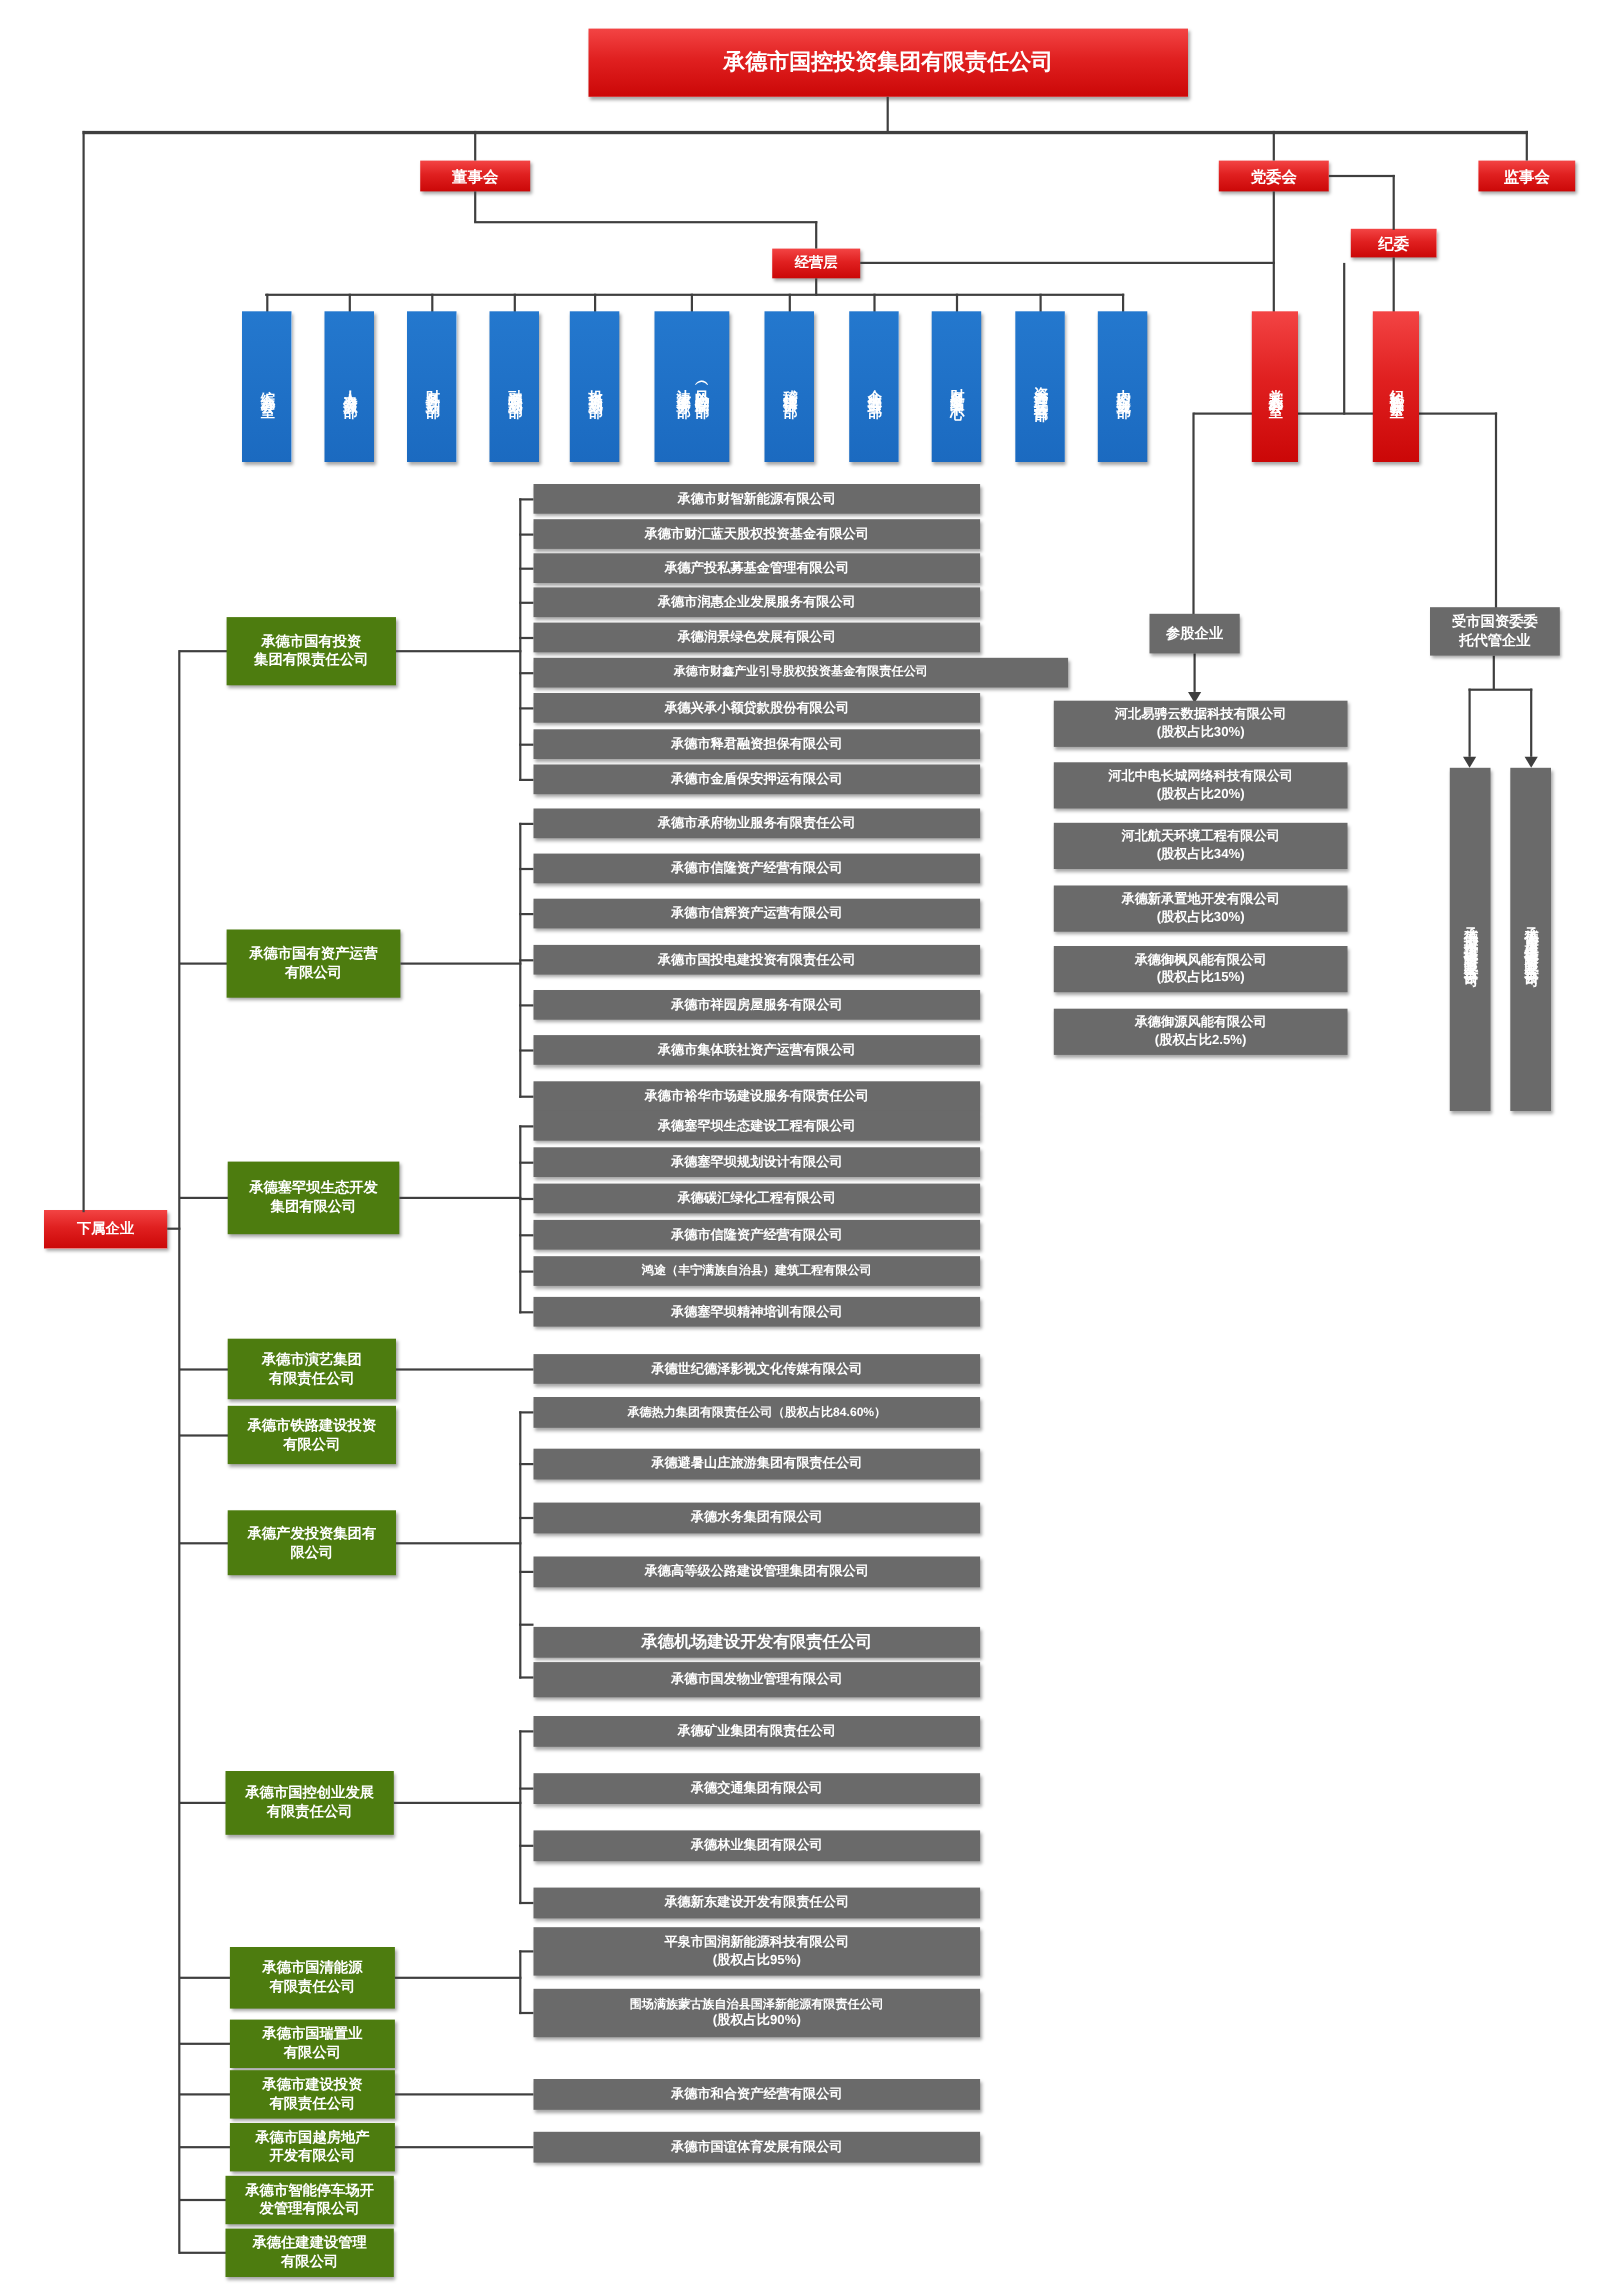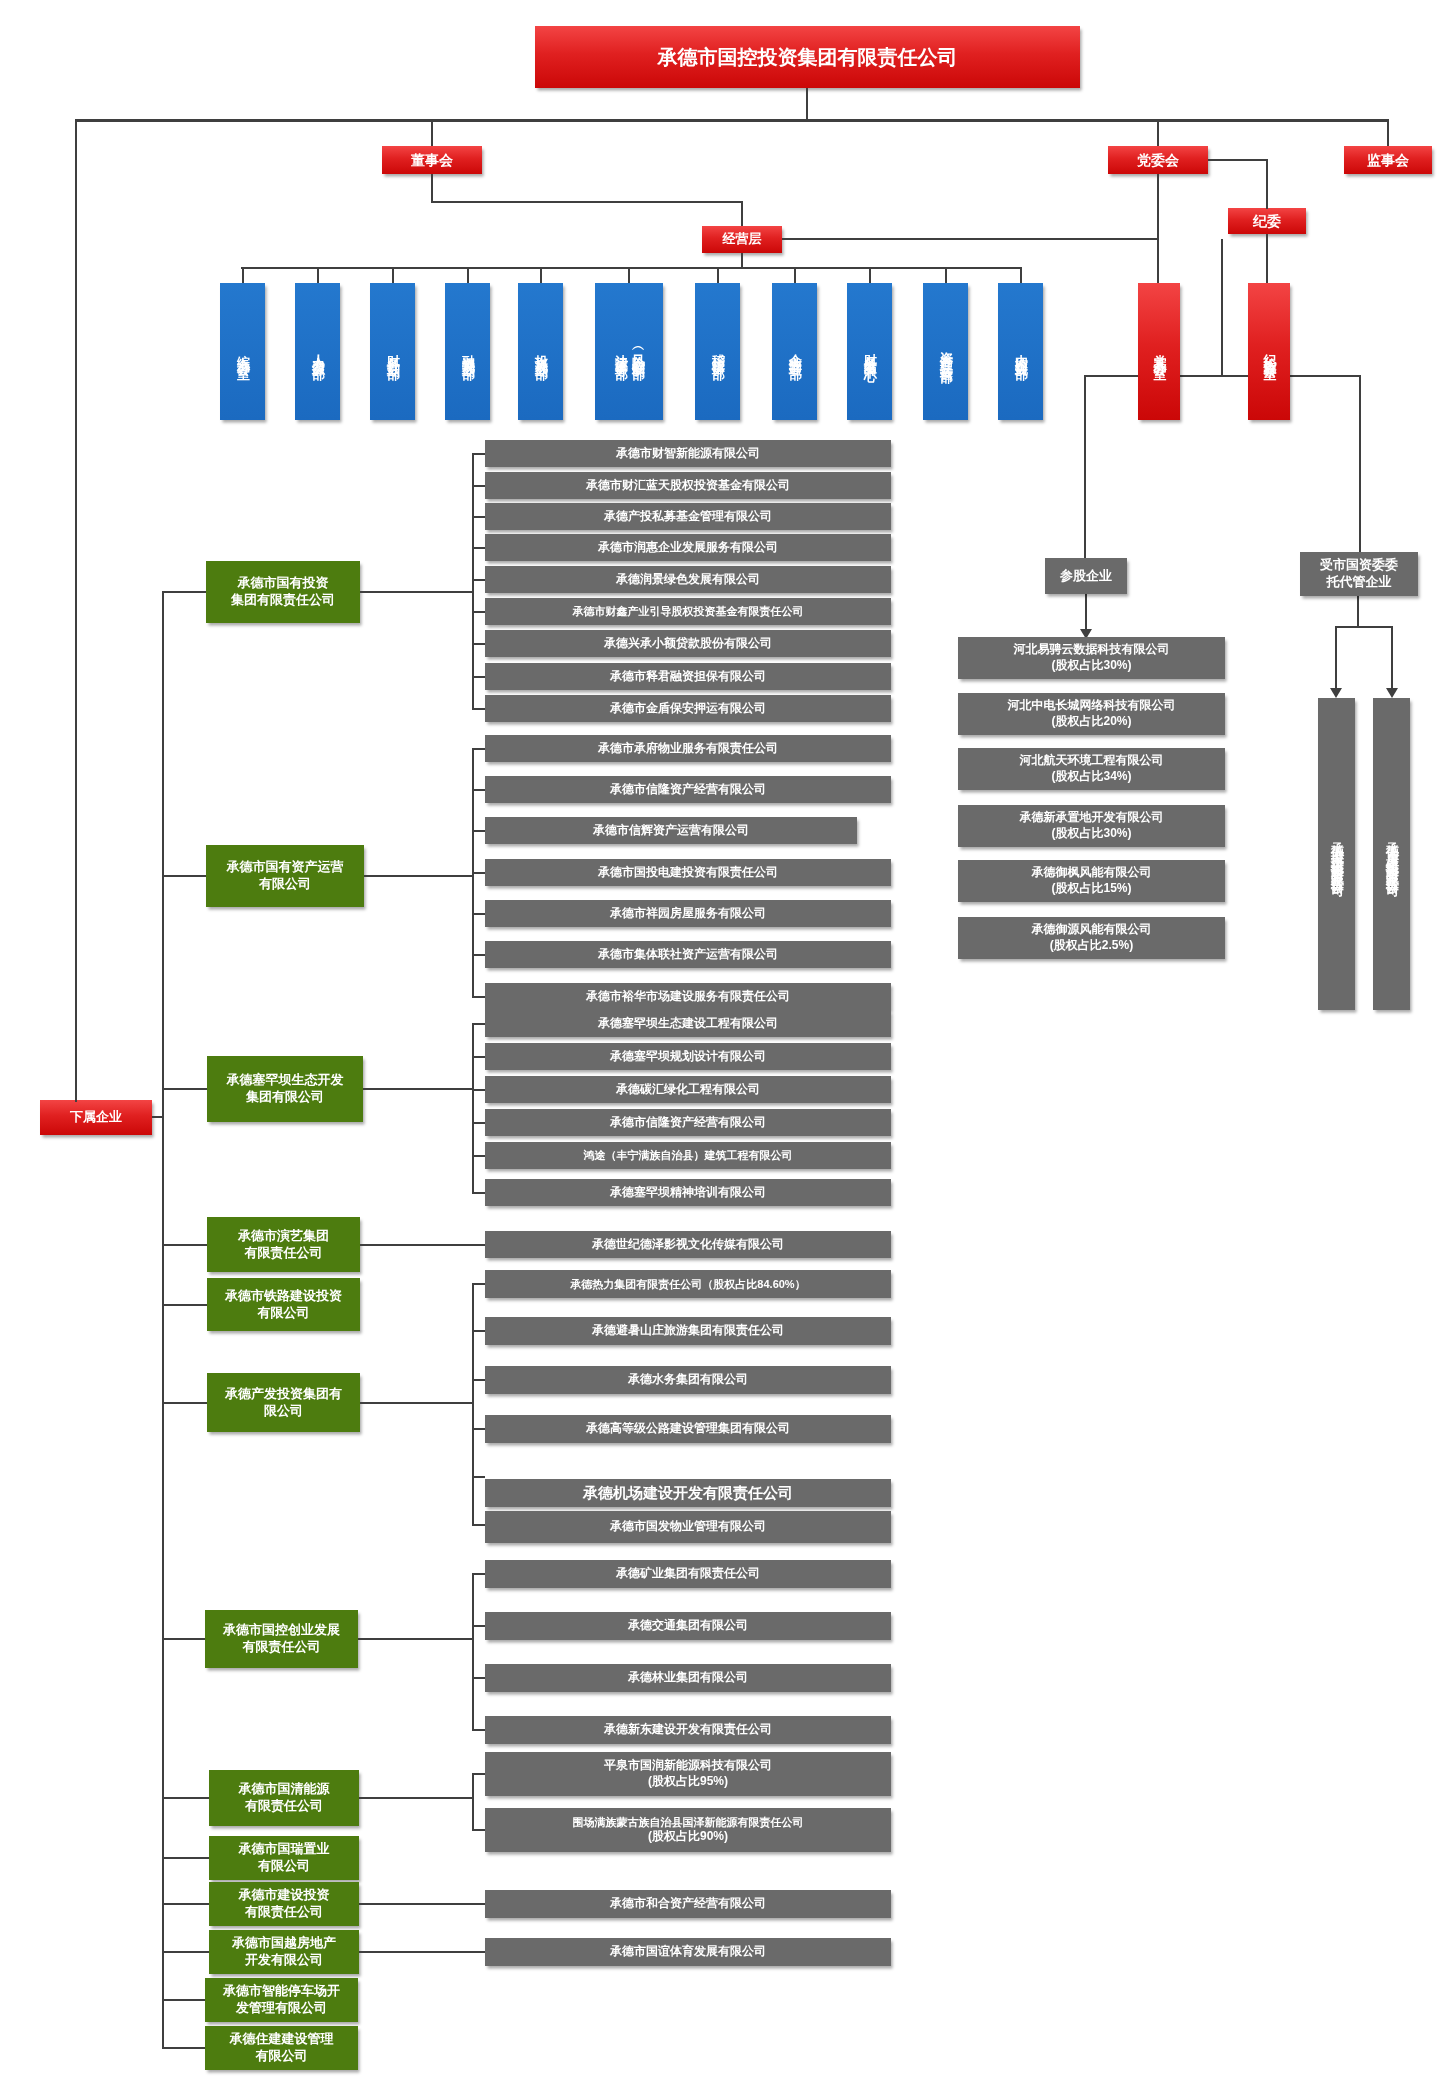--- a/index.html
+++ b/index.html
@@ -95,39 +95,39 @@
     <div class="line" style="left: 472px; top: 578.5px; width: 13px; height: 2px;"></div>
     <div class="line" style="left: 472px; top: 610.5px; width: 13px; height: 2px;"></div>
     <div class="line" style="left: 472px; top: 642.5px; width: 13px; height: 2px;"></div>
     <div class="line" style="left: 472px; top: 675.5px; width: 13px; height: 2px;"></div>
     <div class="line" style="left: 472px; top: 707.5px; width: 13px; height: 2px;"></div>
     <div class="b gray" style="left: 485px; top: 440px; width: 406px; height: 27px; font-size: 12px;"><span>承德市财智新能源有限公司</span></div>
     <div class="b gray" style="left: 485px; top: 472px; width: 406px; height: 27px; font-size: 12px;"><span>承德市财汇蓝天股权投资基金有限公司</span></div>
     <div class="b gray" style="left: 485px; top: 503px; width: 406px; height: 27px; font-size: 12px;"><span>承德产投私募基金管理有限公司</span></div>
     <div class="b gray" style="left: 485px; top: 534px; width: 406px; height: 27px; font-size: 12px;"><span>承德市润惠企业发展服务有限公司</span></div>
     <div class="b gray" style="left: 485px; top: 566px; width: 406px; height: 27px; font-size: 12px;"><span>承德润景绿色发展有限公司</span></div>
-    <div class="b gray" style="left: 485px; top: 598px; width: 406px; height: 27px; font-size: 12px;"><span style="font-size: 11px;">承德市财鑫产业引导股权投资基金有限责任公司</span></div>
+    <div class="b gray" style="left: 485px; top: 598px; width: 486px; height: 27px; font-size: 12px;"><span style="font-size: 11px;">承德市财鑫产业引导股权投资基金有限责任公司</span></div>
     <div class="b gray" style="left: 485px; top: 630px; width: 406px; height: 27px; font-size: 12px;"><span>承德兴承小额贷款股份有限公司</span></div>
     <div class="b gray" style="left: 485px; top: 663px; width: 406px; height: 27px; font-size: 12px;"><span>承德市释君融资担保有限公司</span></div>
     <div class="b gray" style="left: 485px; top: 695px; width: 406px; height: 27px; font-size: 12px;"><span>承德市金盾保安押运有限公司</span></div>
     <div class="line" style="left: 163px; top: 875px; width: 48px; height: 2px;"></div>
     <div class="b darkred" style="left: 206px; top: 845px; width: 158px; height: 62px; font-size: 13px;">承德市国有资产运营
 有限公司</div>
     <div class="line" style="left: 364px; top: 875px; width: 110px; height: 2px;"></div>
     <div class="line" style="left: 472px; top: 747.5px; width: 2px; height: 250px;"></div>
     <div class="line" style="left: 472px; top: 747.5px; width: 13px; height: 2px;"></div>
     <div class="line" style="left: 472px; top: 788.5px; width: 13px; height: 2px;"></div>
     <div class="line" style="left: 472px; top: 829.5px; width: 13px; height: 2px;"></div>
     <div class="line" style="left: 472px; top: 871.5px; width: 13px; height: 2px;"></div>
     <div class="line" style="left: 472px; top: 912.5px; width: 13px; height: 2px;"></div>
     <div class="line" style="left: 472px; top: 953.5px; width: 13px; height: 2px;"></div>
     <div class="line" style="left: 472px; top: 995.5px; width: 13px; height: 2px;"></div>
     <div class="b gray" style="left: 485px; top: 735px; width: 406px; height: 27px; font-size: 12px;"><span>承德市承府物业服务有限责任公司</span></div>
     <div class="b gray" style="left: 485px; top: 776px; width: 406px; height: 27px; font-size: 12px;"><span>承德市信隆资产经营有限公司</span></div>
-    <div class="b gray" style="left: 485px; top: 817px; width: 372px; height: 27px; font-size: 12px;"><span>承德市信辉资产运营有限公司</span></div>
+    <div class="b gray" style="left: 485px; top: 817px; width: 406px; height: 27px; font-size: 12px;"><span>承德市信辉资产运营有限公司</span></div>
     <div class="b gray" style="left: 485px; top: 859px; width: 406px; height: 27px; font-size: 12px;"><span>承德市国投电建投资有限责任公司</span></div>
     <div class="b gray" style="left: 485px; top: 900px; width: 406px; height: 27px; font-size: 12px;"><span>承德市祥园房屋服务有限公司</span></div>
     <div class="b gray" style="left: 485px; top: 941px; width: 406px; height: 27px; font-size: 12px;"><span>承德市集体联社资产运营有限公司</span></div>
     <div class="b gray" style="left: 485px; top: 983px; width: 406px; height: 27px; font-size: 12px;"><span>承德市裕华市场建设服务有限责任公司</span></div>
     <div class="line" style="left: 163px; top: 1088px; width: 48px; height: 2px;"></div>
     <div class="b darkred" style="left: 207px; top: 1056px; width: 156px; height: 66px; font-size: 13px;">承德塞罕坝生态开发
 集团有限公司</div>
     <div class="line" style="left: 363px; top: 1088px; width: 111px; height: 2px;"></div>
     <div class="line" style="left: 472px; top: 1022.5px; width: 2px; height: 171px;"></div>
     <div class="line" style="left: 472px; top: 1022.5px; width: 13px; height: 2px;"></div>

